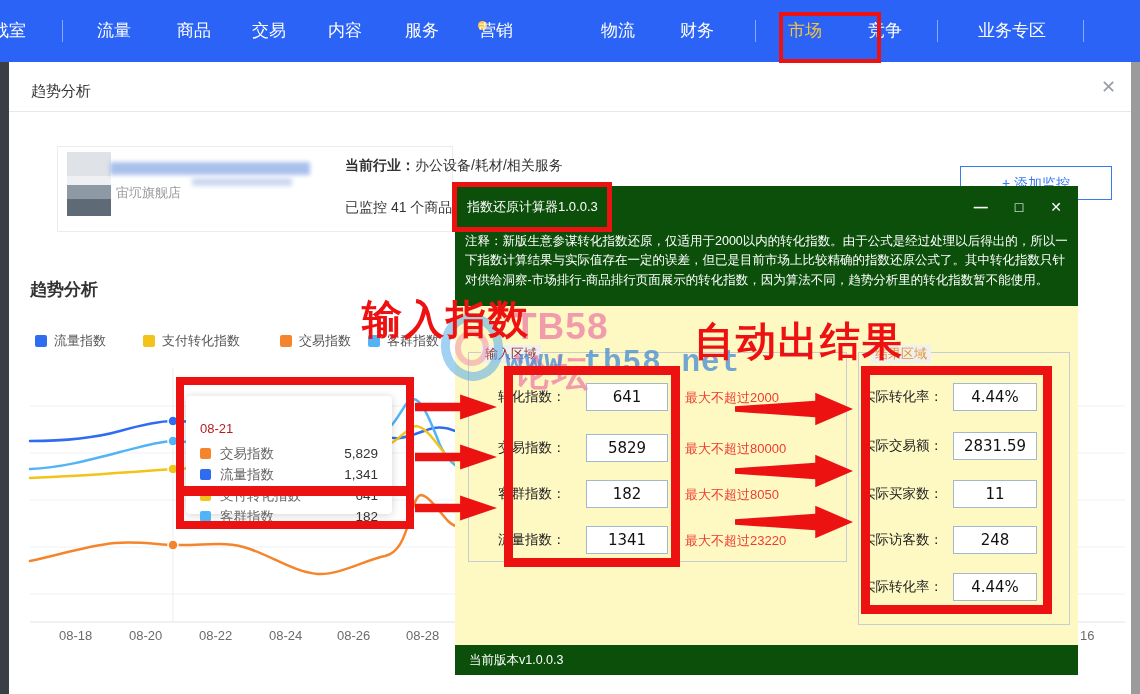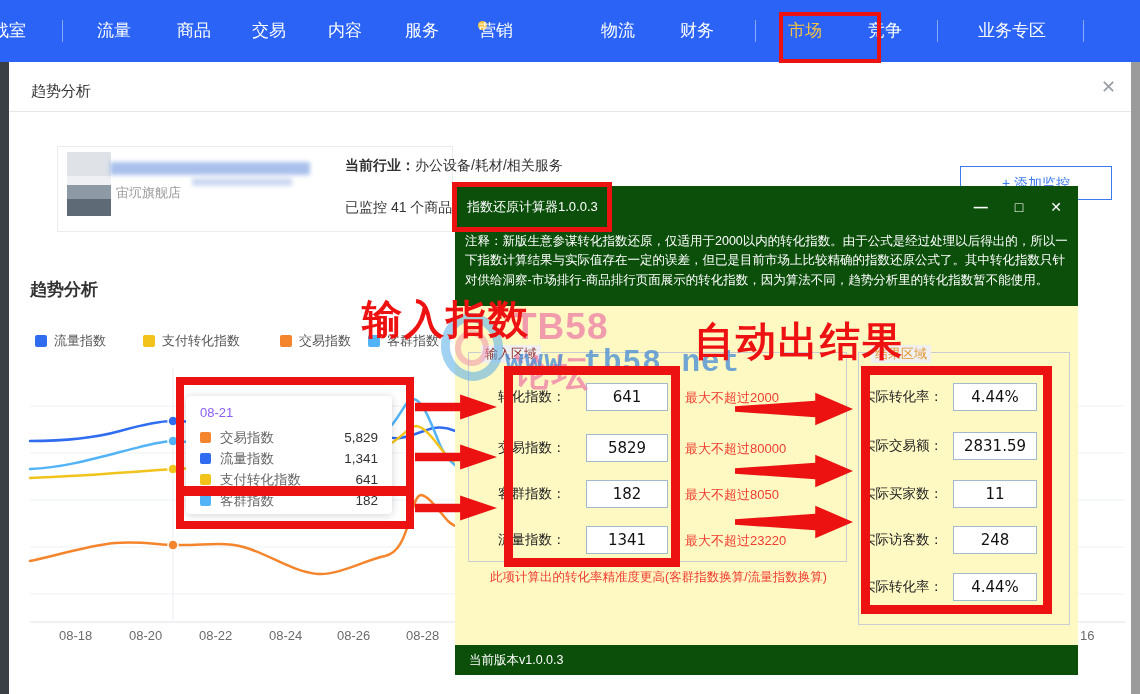--- a/index.html
+++ b/index.html
@@ -42,21 +42,21 @@
   .c-blue { background:#2f6cf0; } .c-yellow { background:#f2c31b; } .c-orange { background:#f5852c; } .c-lblue { background:#52b3f6; }
 
   .x-label { position:absolute; top:566px; font-size:13px; color:#6b6b6b; }
 
   
   #chart-svg { position:absolute; left:0; top:0; width:1140px; height:694px; z-index:3; pointer-events:none; }
 
   
   #tooltip { position:absolute; left:186px; top:396px; width:206px; height:118px; background:#fff; border-radius:4px;
      box-shadow:0 1px 9px rgba(0,0,0,.18); z-index:4; padding:9px 14px 0 14px; }
-  #tooltip-date { font-size:13px; color:#8b5cf6; margin-bottom:7px; }
+  #tooltip-date { font-size:13px; color:#b91c1c; margin-bottom:7px;margin-top:16px; }
   .tt-row { display:flex; align-items:center; height:21px; font-size:13.5px; color:#666; }
   .tt-sq { width:11px; height:11px; border-radius:2px; margin-right:9px; }
   .tt-val { margin-left:auto; color:#333; }
 
   
   #calc { position:absolute; left:455px; top:186px; width:623px; height:489px; z-index:5; background:#f0f0f0; }
   #calc-titlebar { position:absolute; left:0; top:0; width:623px; height:42px; background:#0b4f0b; }
   #calc-title { position:absolute; left:12px; top:0; line-height:42px; color:#fff; font-size:13px; }
   #calc-controls { position:absolute; right:16px; top:0; height:42px; display:flex; gap:27px; align-items:center; color:#fff; font-size:14px; font-weight:bold; }
   #calc-controls span { cursor:pointer; }
@@ -252,21 +252,20 @@
     <span class="field-hint" style="left:230px; top:134px">最大不超过80000</span>
 
     <span class="field-label" style="left:43px; top:179px">客群指数：</span>
     <input class="field-box" style="left: 131px; top: 174px;" readonly="" value="182">
     <span class="field-hint" style="left:230px; top:180px">最大不超过8050</span>
 
     <span class="field-label" style="left:43px; top:225px">流量指数：</span>
     <input class="field-box" style="left: 131px; top: 220px;" readonly="" value="1341">
     <span class="field-hint" style="left:230px; top:226px">最大不超过23220</span>
 
-    <div id="calc-footnote">此项计算出的转化率精准度更高(客群指数换算/流量指数换算)</div>
 
     <div class="groupbox" id="group-res">
       <span class="groupbox-label">结果区域</span>
     </div>
     <span class="field-label" style="left:407px; top:82px">实际转化率：</span>
     <input class="field-box res-box" style="left: 498px; top: 77px;" readonly="" value="4.44%">
     <span class="field-label" style="left:407px; top:131px">实际交易额：</span>
     <input class="field-box res-box" style="left: 498px; top: 126px;" readonly="" value="2831.59">
     <span class="field-label" style="left:407px; top:179px">实际买家数：</span>
     <input class="field-box res-box" style="left: 498px; top: 174px;" readonly="" value="11">

